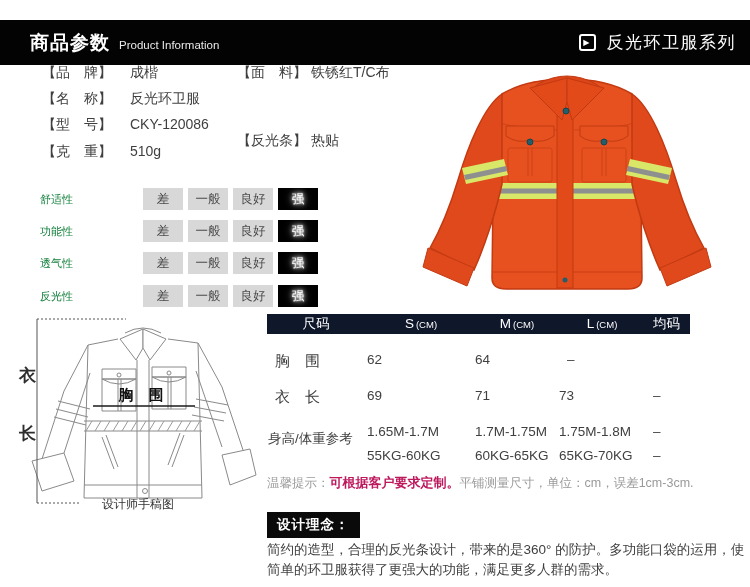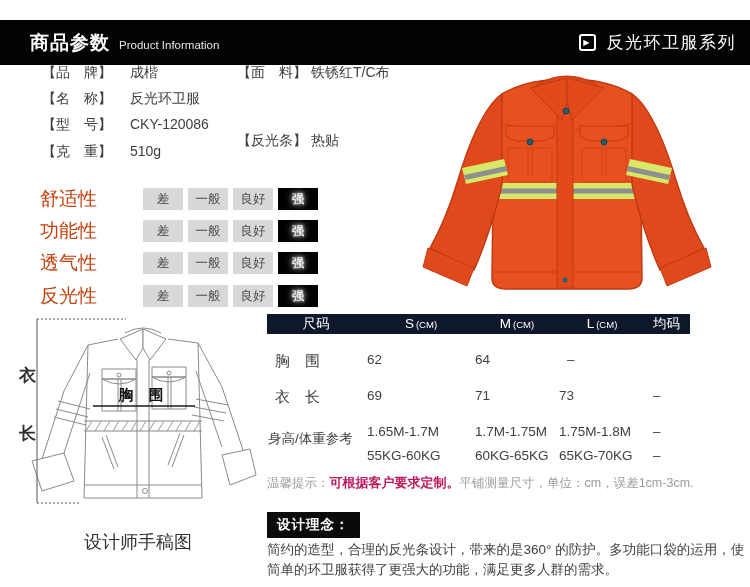--- a/index.html
+++ b/index.html
@@ -21,32 +21,32 @@
   .series{ display:flex; align-items:center; gap:11px; color:#fff; font-size:17px; letter-spacing:1.5px; cursor:pointer; }
   .play-box{ width:17px; height:17px; border:2px solid #fff; border-radius:3px;
     display:flex; align-items:center; justify-content:center; color:#fff; font-size:8px; line-height:1; }
   
   .attr-row{ position:absolute; font-size:14px; color:#3f3f3f; white-space:nowrap; }
   .attr-row .lab{ display:inline-block; width:70px; }
   .attr-row .val{ margin-left:18px; }
   .attr-right .val{ margin-left:4px; }
   
   .rating-row{ position:absolute; left:40px; height:22px; display:flex; align-items:center; }
-  .rlabel{ width:103px; font-size:19px; color:#c2410c; }
+  .rlabel{ width:103px; font-size:11px; color:#15803d; }
   .rb{ width:40px; height:22px; margin-right:5px; background:#d8d8d8; color:#4a4a4a;
     font-size:12.5px; display:flex; align-items:center; justify-content:center; cursor:pointer; }
   .rb.sel{ background:#000; color:#fff; text-shadow:0 0 2px #fff,0 0 5px #fff,0 0 9px #fff; }
   
   .photo{ position:absolute; left:422px; top:56px; width:316px; height:244px; }
   .sketch{ position:absolute; left:18px; top:315px; width:240px; height:196px; }
   .len-char{ position:absolute; left:19px; font-size:17px; color:#2e2e2e; font-weight:600; }
   .chest-label{ position:absolute; left:106px; top:386px; width:70px; text-align:center;
     font-size:15px; font-weight:bold; color:#111; }
-  .caption{ position:absolute; left:18px; top:530px; width:240px; text-align:center;
-    font-size:18px; color:#333; }
+  .caption{ position:absolute; left:18px; top:496px; width:240px; text-align:center;
+    font-size:12px; color:#333; }
   
   .tbl-head{ position:absolute; left:267px; top:314px; width:423px; height:20px;
     display:grid; grid-template-columns:100px 108px 84px 86px 45px; align-items:center;
     background:#0f172a; color:#fff; }
   .th{ text-align:center; font-size:13.5px; line-height:20px; }
   .th .thu{ font-size:9.5px; margin-left:2px; }
   .trow{ position:absolute; left:267px; width:423px;
     display:grid; grid-template-columns:100px 108px 84px 86px 45px; color:#3f3f3f; }
   .tlabel{ font-size:15px; padding-left:8px; }
   .tval{ font-size:13.5px; }

